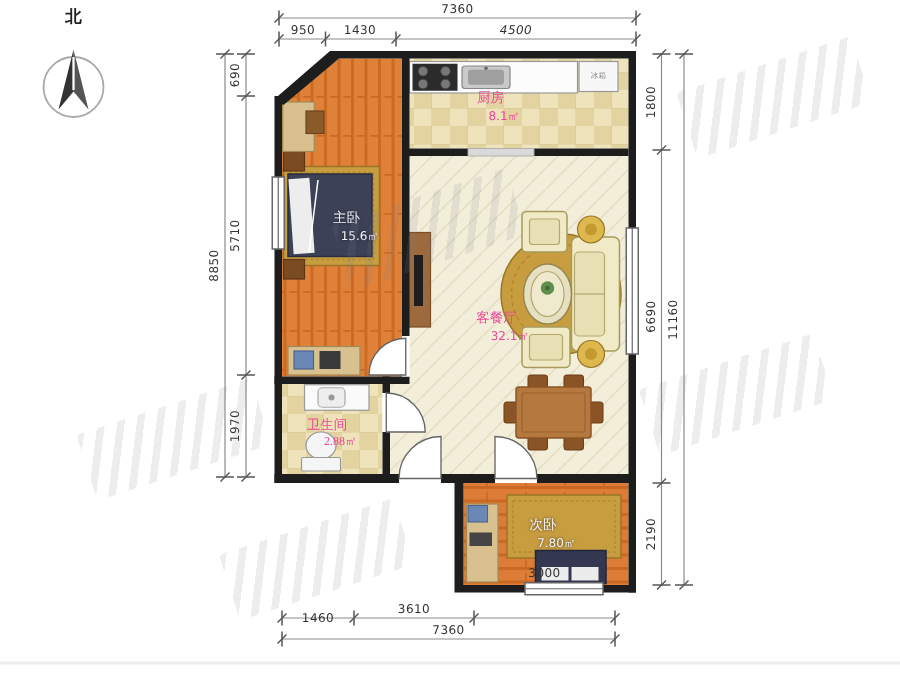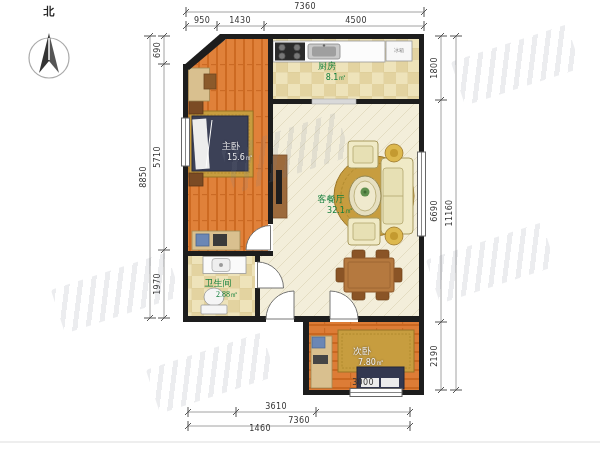--- a/index.html
+++ b/index.html
@@ -3,21 +3,21 @@
 <meta charset="utf-8">
 <style>
   html,body{margin:0;padding:0;background:#fff;}
   .stage{position:relative;width:600px;height:450px;background:#fff;overflow:hidden;
          font-family:"DejaVu Sans",sans-serif;}
   .stage svg{position:absolute;left:0;top:0;}
   .dlabel{position:absolute;font-size:8px;color:#333;white-space:nowrap;
           transform:translate(-50%,-50%);letter-spacing:0.3px;}
   .dlabel.rot{transform:translate(-50%,-50%) rotate(-90deg);}
   .rlabel{position:absolute;transform:translate(-50%,-50%);text-align:center;
-          color:#15803d;line-height:1.3;white-space:nowrap;}
+          color:#ec4899;line-height:1.3;white-space:nowrap;}
   .rlabel .nm{font-size:9px;}
   .rlabel .ar{font-size:8px;padding-left:18px;}
   .rlabel.light{color:#f4f4f4;text-shadow:0 0 2px rgba(20,20,40,.8);}
   .north-char{position:absolute;font-size:11px;font-weight:bold;color:#222;
               transform:translate(-50%,-50%);}
   .fridge-label{position:absolute;font-size:6px;color:#888;transform:translate(-50%,-50%) scale(.85);}
   .wm{position:absolute;width:122px;height:46px;border-radius:3px;pointer-events:none;
       background:repeating-linear-gradient(115deg,rgba(120,126,142,.14) 0 5px,rgba(120,126,142,0) 5px 13px);
       transform:rotate(-18deg);}
   .bottom-rule{position:absolute;left:0;top:441px;width:600px;height:2px;background:#eeeeee;}
@@ -257,41 +257,41 @@
   <div class="north-char" style="left:49px;top:11px;">北</div>
 
   <div class="rlabel" style="left:327px;top:72px;">
     <div class="nm">厨房</div>
     <div class="ar">8.1㎡</div>
   </div>
   <div class="rlabel light" style="left:231px;top:152px;">
     <div class="nm">主卧</div>
     <div class="ar">15.6㎡</div>
   </div>
-  <div class="rlabel" style="left:331px;top:205px;">
+  <div class="rlabel" style="left:331px;top:219px;">
     <div class="nm">客餐厅</div>
     <div class="ar">32.1㎡</div>
   </div>
   <div class="rlabel" style="left:218px;top:289px;font-family:Liberation Serif, serif;">
     <div class="nm">卫生间</div>
     <div class="ar">2.88㎡</div>
   </div>
   <div class="rlabel light" style="left:362px;top:357px;">
     <div class="nm">次卧</div>
     <div class="ar">7.80㎡</div>
   </div>
 
   <div class="fridge-label" style="left:399px;top:51px;">冰箱</div>
 
   <div class="dlabel" style="left:305px;top:6px;">7360</div>
   <div class="dlabel" style="left:202px;top:20px;">950</div>
   <div class="dlabel" style="left:240px;top:20px;text-align:center;">1430</div>
-  <div class="dlabel" style="left:356px;top:20px;">4500</div>
-
-  <div class="dlabel" style="left:212px;top:428px;margin-left:48px;">1460</div>
+  <div class="dlabel" style="left:344px;top:20px;font-style:italic;">4500</div>
+
+  <div class="dlabel" style="left:212px;top:412px;">1460</div>
   <div class="dlabel" style="left:276px;top:406px;">3610</div>
   <div class="dlabel" style="left:363px;top:382px;">3000</div>
   <div class="dlabel" style="left:299px;top:420px;">7360</div>
 
   <div class="dlabel rot" style="left:157px;top:50px;">690</div>
   <div class="dlabel rot" style="left:157px;top:157px;">5710</div>
   <div class="dlabel rot" style="left:157px;top:284px;">1970</div>
   <div class="dlabel rot" style="left:143px;top:177px;">8850</div>
 
   <div class="dlabel rot" style="left:434px;top:68px;">1800</div>

